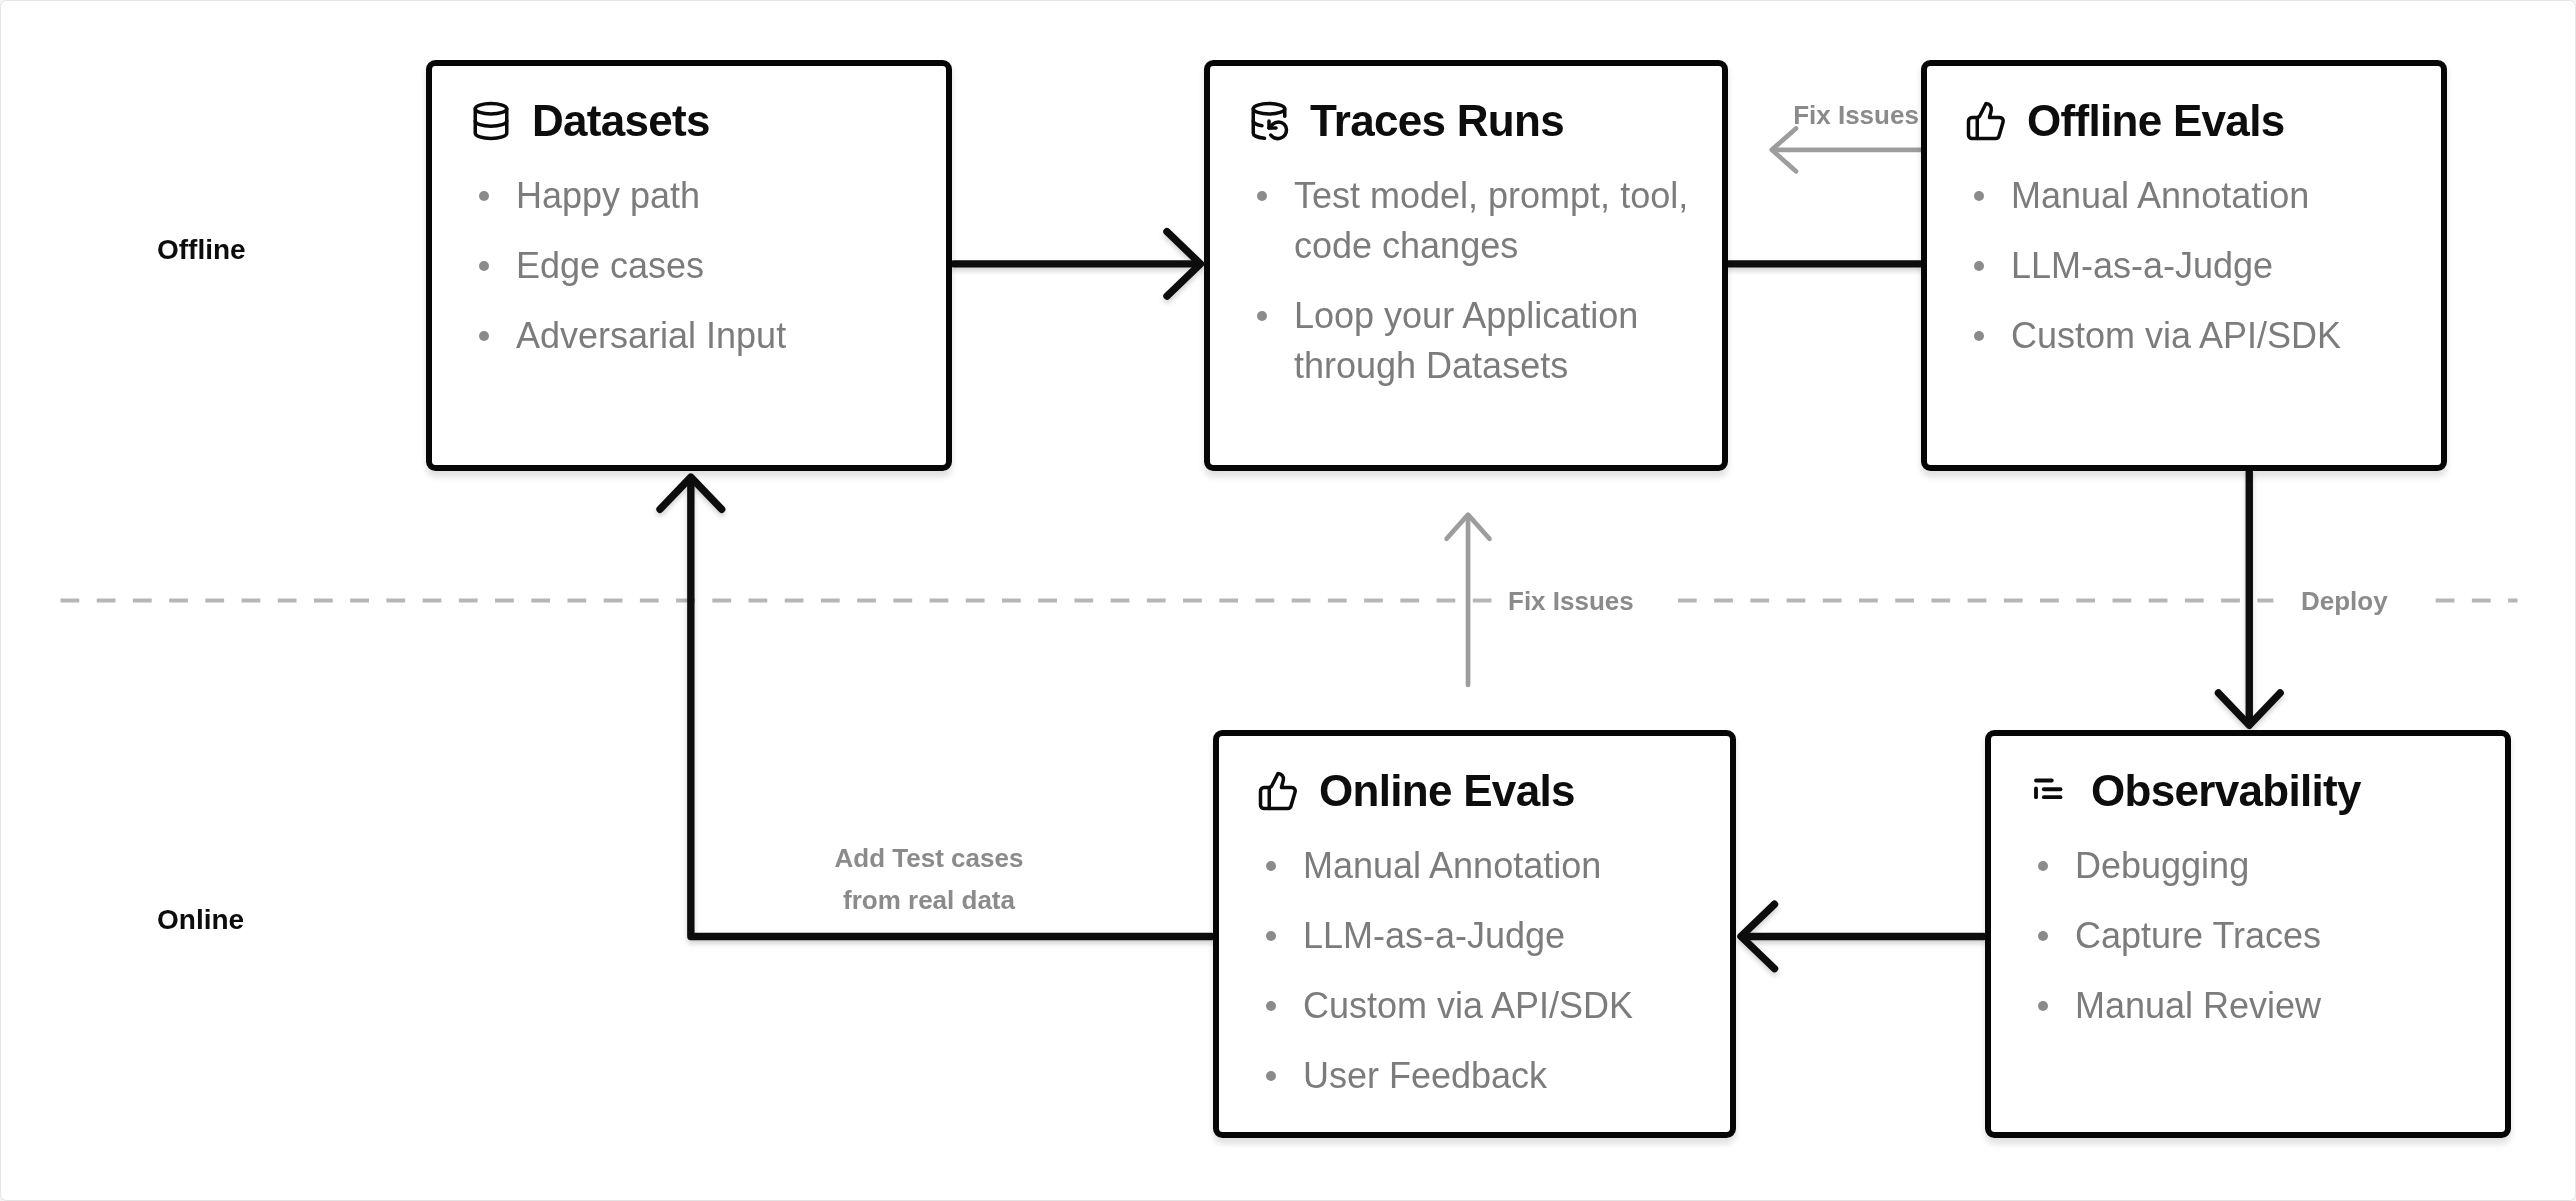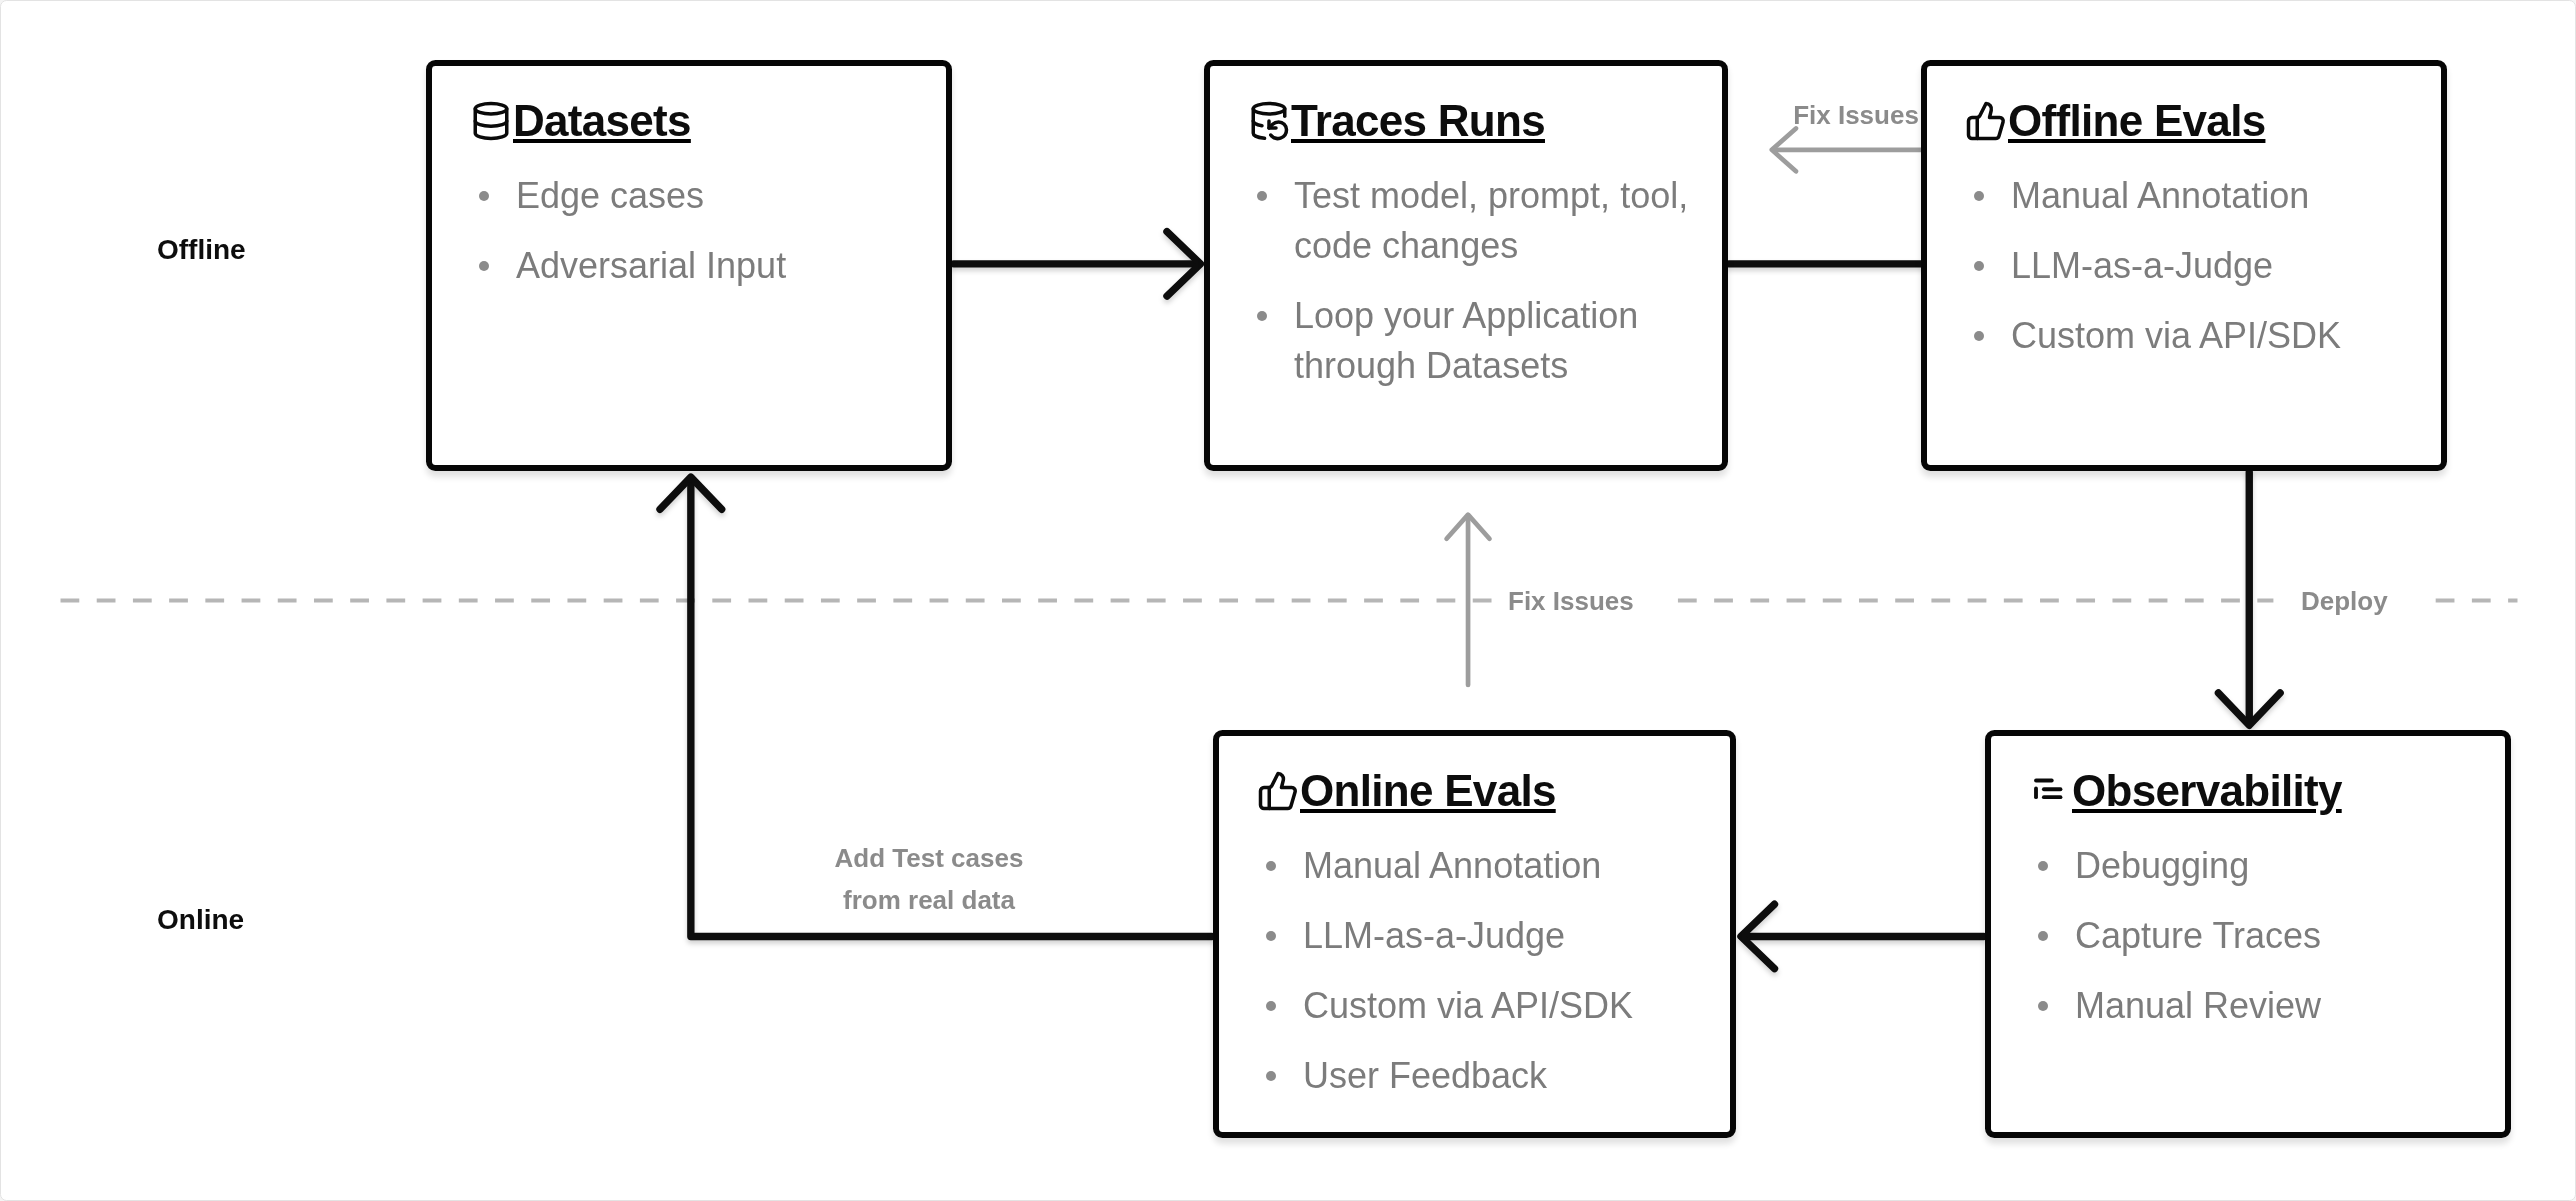--- a/index.html
+++ b/index.html
@@ -8,21 +8,21 @@
     border:1.3px solid #e3e3e3;border-radius:6.7px;box-sizing:border-box;overflow:hidden;
     font-family:"Liberation Sans","DejaVu Sans",sans-serif;
   }
   .arrows{position:absolute;left:0;top:0;width:2576px;height:1201px;pointer-events:none;}
   .black-arrows{filter:drop-shadow(0 5px 4px rgba(0,0,0,0.18));}
   .box{
     position:absolute;background:#ffffff;border:6.7px solid #060606;border-radius:9.4px;
     box-sizing:border-box;padding:24px 27px 0 38px;
     box-shadow:0 5.4px 6.7px rgba(0,0,0,0.12);
   }
-  .box-header{display:flex;align-items:center;gap:1px;height:62px;text-decoration:underline;}
+  .box-header{display:flex;align-items:center;gap:20px;height:62px;}
   .box-icon{width:42px;height:42px;flex:0 0 42px;color:#0a0a0a;}
   .box-icon svg{width:100%;height:100%;display:block;}
   .box-title{font-size:44px;font-weight:700;color:#0d0d0d;letter-spacing:-0.7px;white-space:nowrap;}
   .box ul{list-style:none;margin:19px 0 0 0;padding:0;}
   .box li{
     position:relative;padding-left:46px;margin-bottom:20px;
     font-size:36px;line-height:50px;color:#7c7c7c;
   }
   .box li::before{
     content:"";position:absolute;left:9.4px;top:20px;width:10px;height:10px;
@@ -95,20 +95,21 @@
       <span class="box-icon">
         <svg viewBox="0 0 24 24" fill="none" stroke="currentColor" stroke-width="2" stroke-linecap="round" stroke-linejoin="round">
           <ellipse cx="12" cy="5" rx="9" ry="3"></ellipse>
           <path d="M3 5v14a9 3 0 0 0 18 0V5"></path>
           <path d="M3 12a9 3 0 0 0 18 0"></path>
         </svg>
       </span>
       <span class="box-title">Datasets</span>
     </div>
     <ul>
+      <li>Happy path</li>
       <li>Edge cases</li>
       <li>Adversarial Input</li>
     </ul>
   </div>
 
   <div class="box" style="left:1203px;top:59px;width:524px;height:411px;">
     <div class="box-header">
       <span class="box-icon">
         <svg viewBox="0 0 24 24" fill="none" stroke="currentColor" stroke-width="2" stroke-linecap="round" stroke-linejoin="round">
           <ellipse cx="12" cy="5" rx="9" ry="3"></ellipse>

